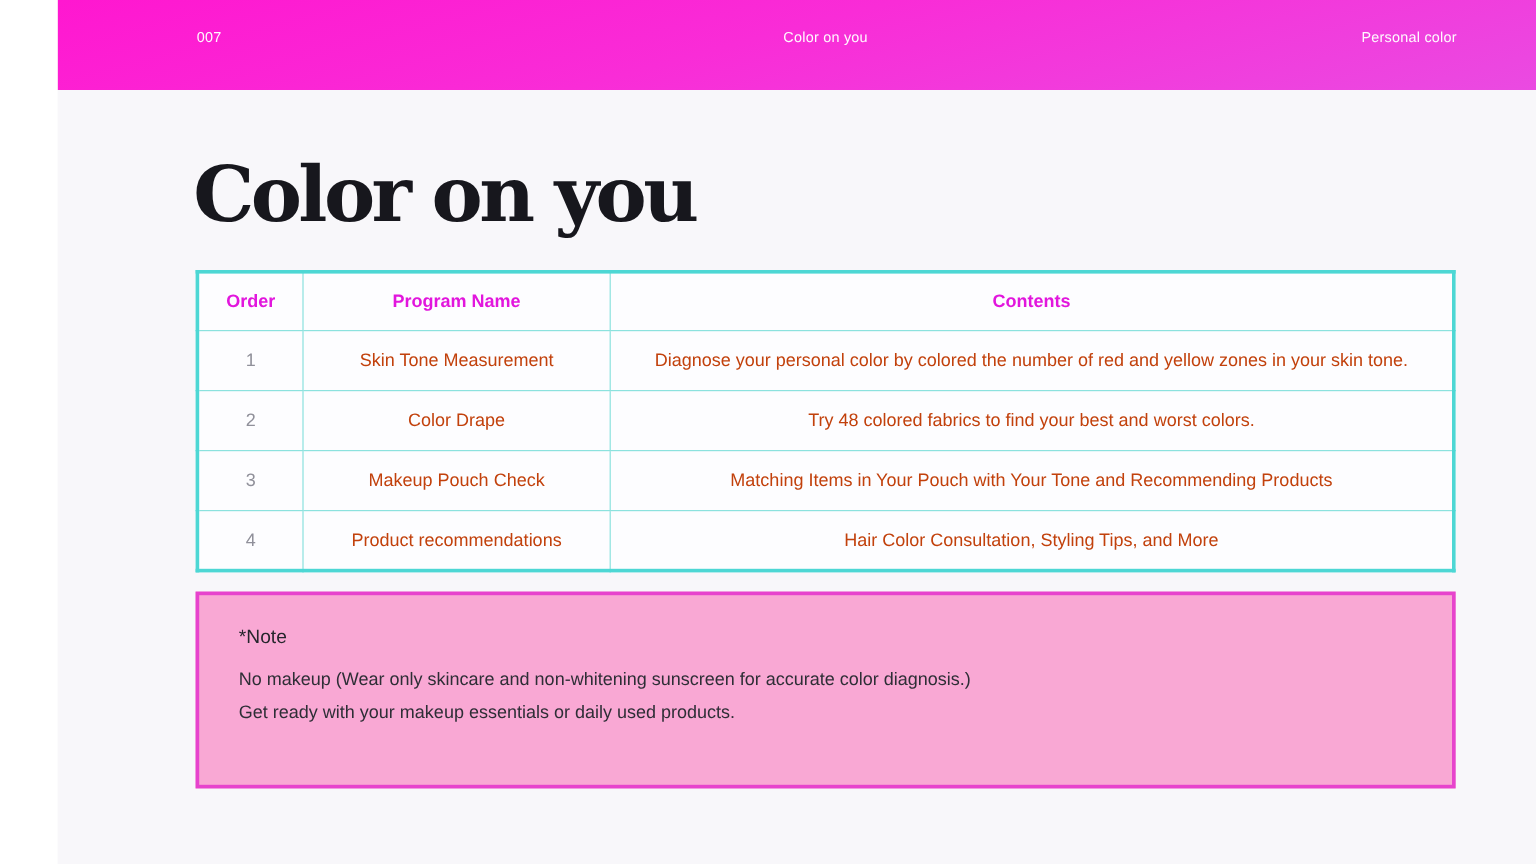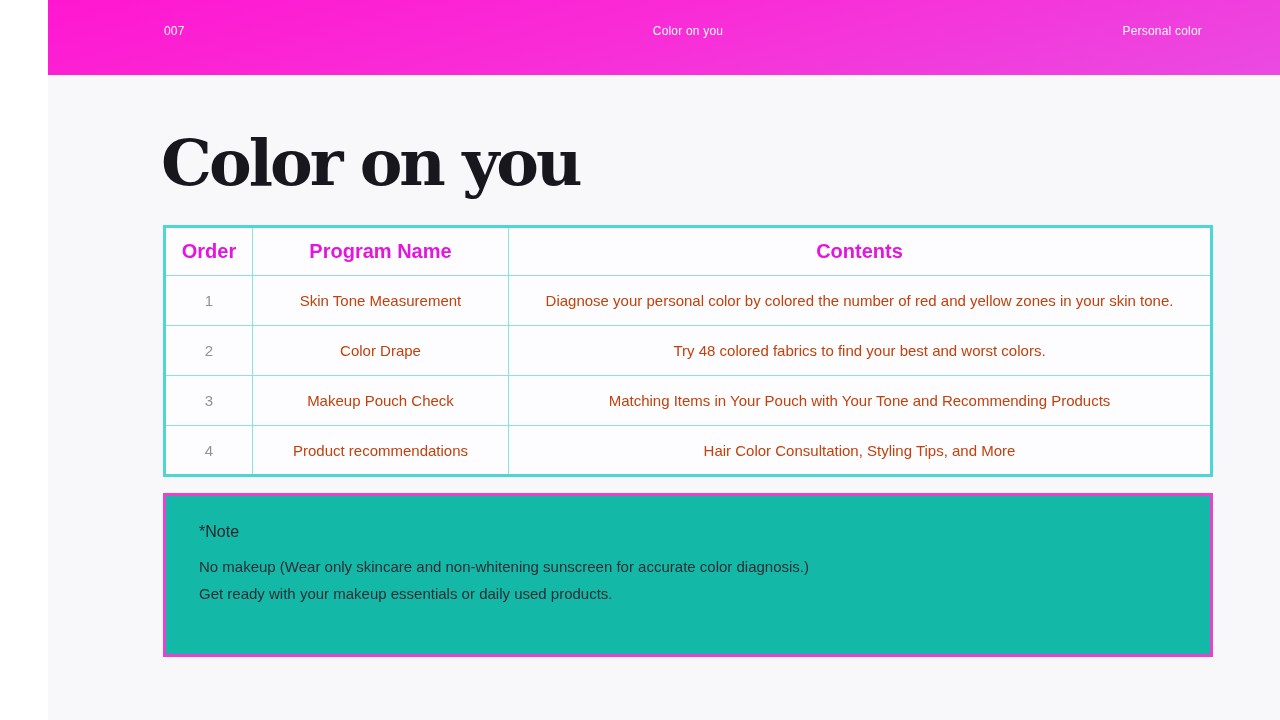--- a/index.html
+++ b/index.html
@@ -25,21 +25,21 @@
   .topbar .tb-text {
     position: absolute;
     top: 24px;
     font-size: 12px;
     line-height: 14px;
     color: rgba(255,255,255,0.97);
     letter-spacing: 0.2px;
   }
   .tb-left   { left: 116px; }
   .tb-center { left: 0; width: 1280px; text-align: center; }
-  .tb-right  { right: 126px; }
+  .tb-right  { right: 114px; }
 
   
   .page-title {
     position: absolute;
     left: 113px; top: 128px;
     font-family: "DejaVu Serif", "Liberation Serif", serif;
     font-weight: 700;
     font-size: 64px;
     line-height: 1.1;
     letter-spacing: -3px;
@@ -52,21 +52,21 @@
     left: 115px; top: 225px;
     width: 1050px;
     border-collapse: collapse;
     background: #fdfdff;
     table-layout: fixed;
   }
   .ptable, .ptable tr, .ptable td, .ptable th { border: 1px solid #8ce2de; }
   .ptable { border: 3px solid #4dd7d4; }
   .ptable th {
     height: 49px;
-    font-size: 20px;
+    font-size: 15px;
     font-weight: 700;
     color: #e216dd;
     text-align: center;
     vertical-align: middle;
   }
   .ptable td {
     height: 50px;
     font-size: 15px;
     color: #c2410c;
     text-align: center;
@@ -75,21 +75,21 @@
   .ptable td.order-cell { color: #90909a; }
   .col-order   { width: 88px; }
   .col-program { width: 256px; }
 
   
   .note-box {
     position: absolute;
     left: 115px; top: 493px;
     width: 1050px; height: 164px;
     border: 3px solid #e743cd;
-    background: #14b8a6;
+    background: #f9a8d4;
     padding: 27px 30px 0 33px;
   }
   .note-title {
     font-size: 16px;
     color: #26262d;
     margin-bottom: 13px;
   }
   .note-line {
     font-size: 15px;
     line-height: 26.5px;

